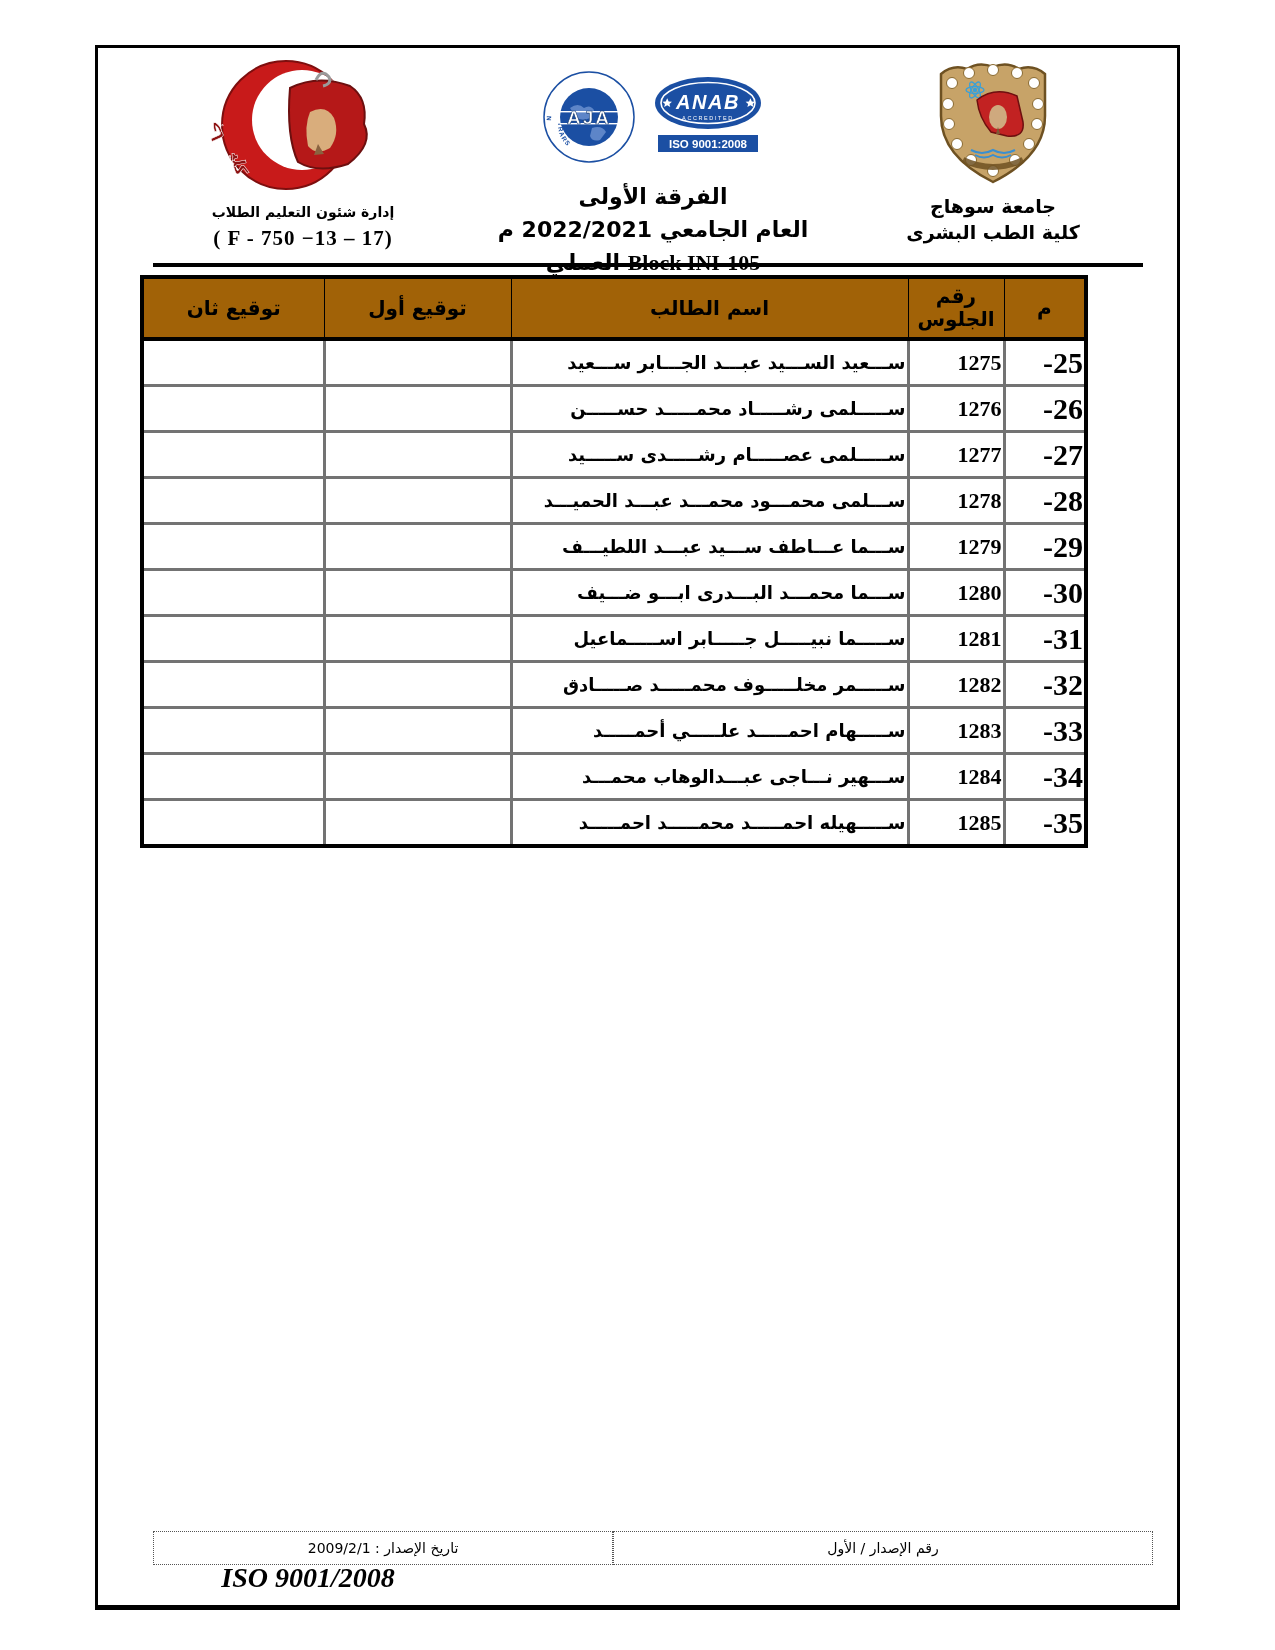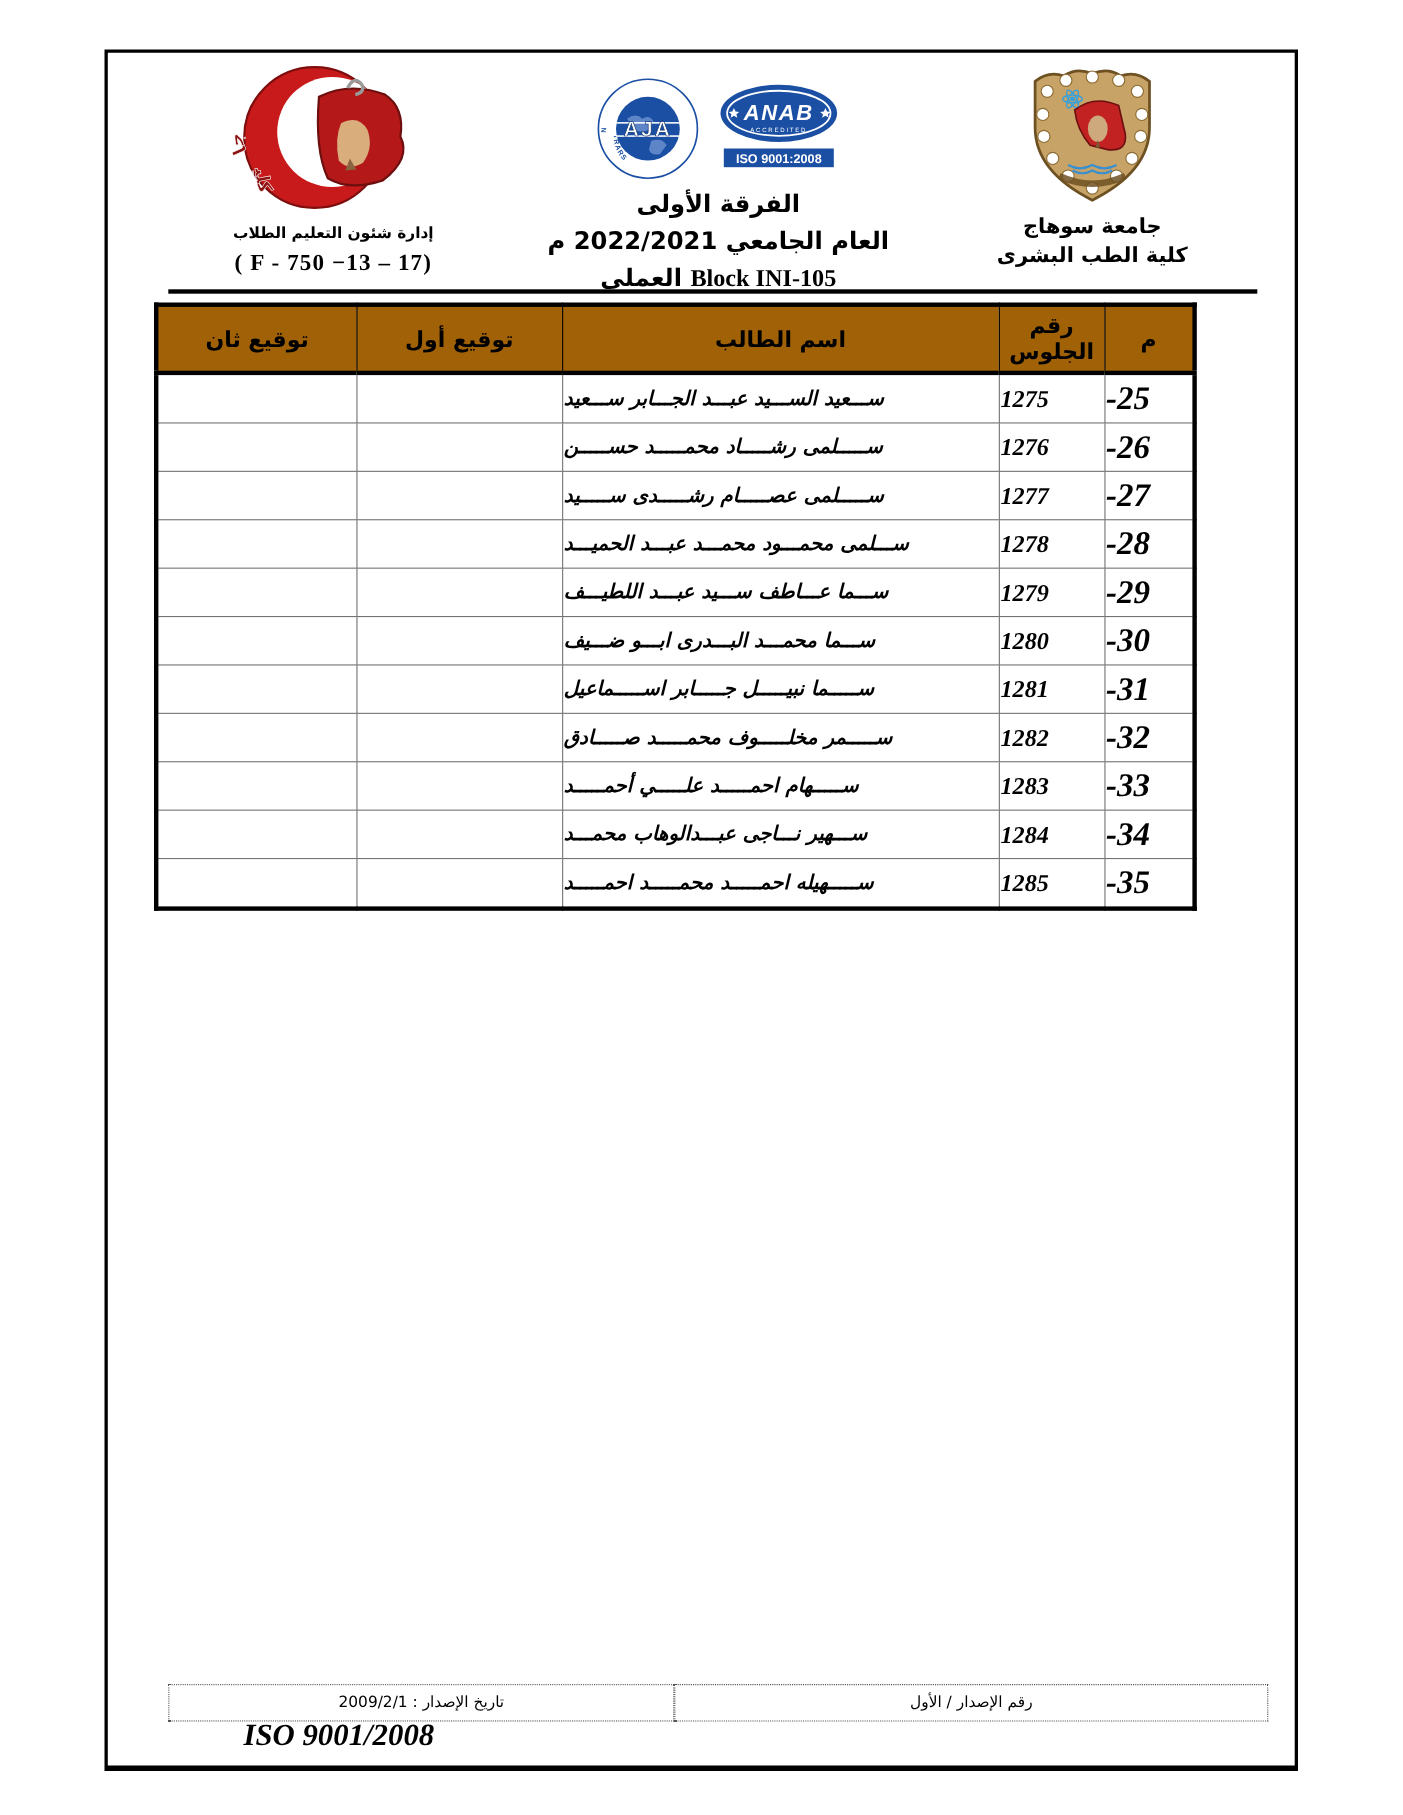--- a/index.html
+++ b/index.html
@@ -20,21 +20,21 @@
   .uni-lines{font-size:19px;font-weight:bold;line-height:1.35;margin-top:4px;}
   .hdr-rule{position:absolute;left:55px;top:215px;width:990px;height:4px;background:#000;}
 
   
   .tbl-wrap{position:absolute;left:42px;top:227px;}
   table.students{border-collapse:collapse;table-layout:fixed;width:944px;direction:rtl;
                  border:4px solid #000;}
   table.students thead td{height:56px;background:#a16207;border:1px solid #000;
                  border-bottom:4px solid #000;font-weight:bold;font-size:20px;
                  text-align:center;vertical-align:middle;line-height:1.15;}
-  table.students tbody td{height:41px;border:1px solid #737373;text-align:left;vertical-align:middle;font-style:italic;}
+  table.students tbody td{height:41px;border:3px solid #737373;text-align:right;vertical-align:middle;}
   .c-idx{font-family:"Liberation Serif",serif;font-weight:bold;font-size:30px;}
   .c-seat{font-family:"Liberation Serif",serif;font-weight:bold;font-size:22px;}
   .c-name{font-weight:bold;font-size:18px;white-space:nowrap;overflow:hidden;}
 
   
   .footer-table{position:absolute;left:55px;top:1483px;width:1000px;height:34px;
                 display:flex;direction:rtl;box-sizing:border-box;}
   .f-cell{border:1px dotted #555;box-sizing:border-box;display:flex;align-items:center;
           justify-content:center;font-size:14px;}
   .f-cell.no{width:54%;}
@@ -118,21 +118,21 @@
             <textPath href="#ajaBot" startOffset="26%">REGISTRARS</textPath>
           </text>
           <circle cx="47" cy="47" r="29" fill="#1b4fa3"></circle>
           <path d="M28,38 q8,-6 14,0 q6,-4 10,2 l-4,8 q-8,4 -14,-1 z" fill="#5d85c8"></path>
           <path d="M50,58 q10,-3 14,4 l-6,8 q-8,2 -10,-4 z" fill="#5d85c8"></path>
           <rect x="18" y="41" width="58" height="1.4" fill="#ffffff"></rect>
           <rect x="18" y="53" width="58" height="1.4" fill="#ffffff"></rect>
           <text x="47" y="53.5" text-anchor="middle" font-size="19" font-weight="bold" fill="#ffffff" stroke="#12386e" stroke-width="0.6" letter-spacing="2" font-family="Liberation Sans, sans-serif">AJA</text>
         </svg>
       </div>
-      <div style="margin-top:6px;">
+      <div style="margin-top:16px;">
         <div class="title-line">الفرقة الأولى</div>
         <div class="title-line">العام الجامعي 2022/2021 م</div>
         <div class="title-line"><span class="latin" dir="ltr">Block INI-105</span> <span>العملي</span></div>
       </div>
     </div>
 
     <div class="hdr-left">
       <svg width="210" height="142" viewBox="0 0 210 142">
         <circle cx="88" cy="69" r="64" fill="#c81a1a" stroke="#7e0e0e" stroke-width="2"></circle>
         <circle cx="104" cy="64" r="50" fill="#ffffff"></circle>

